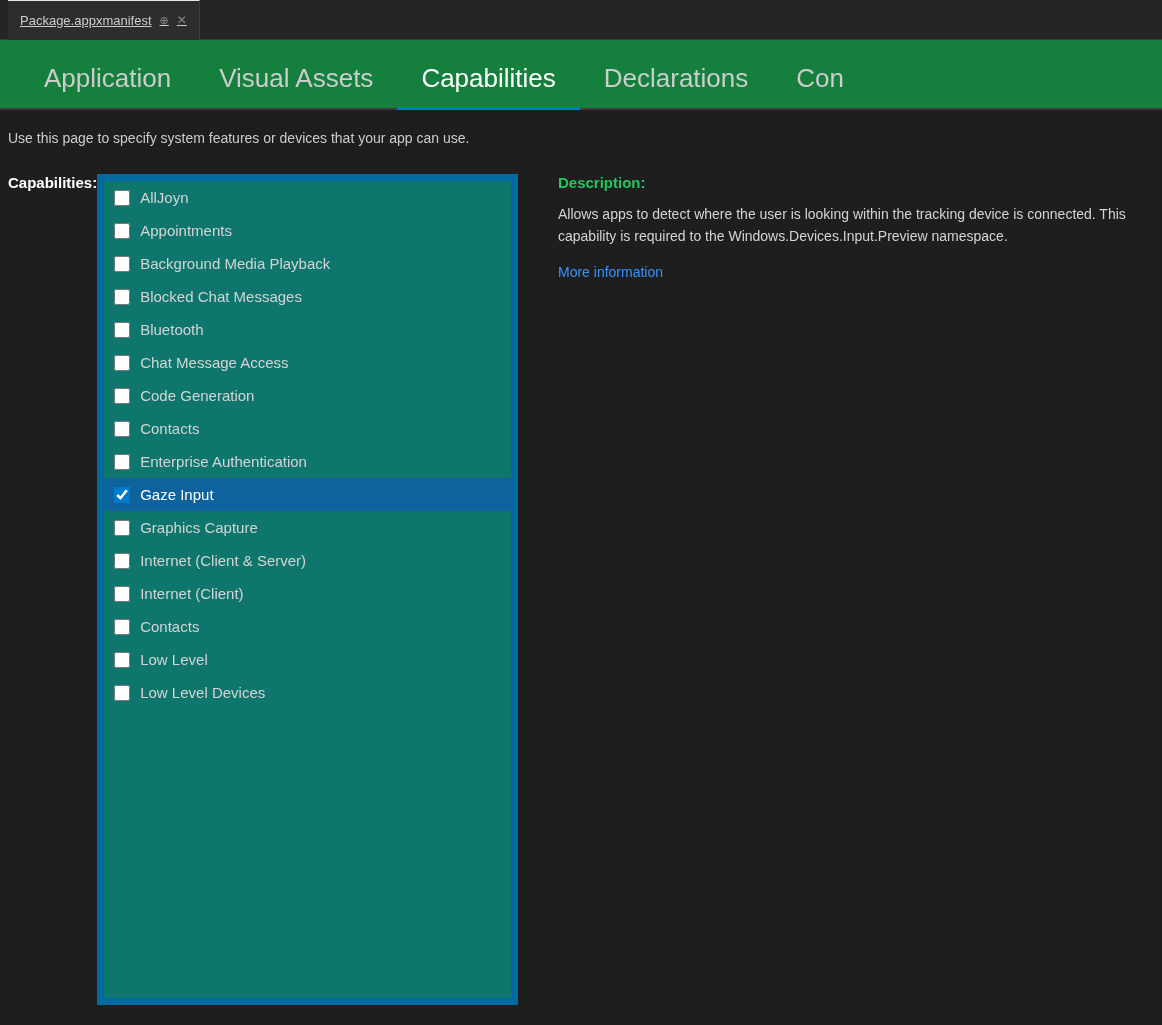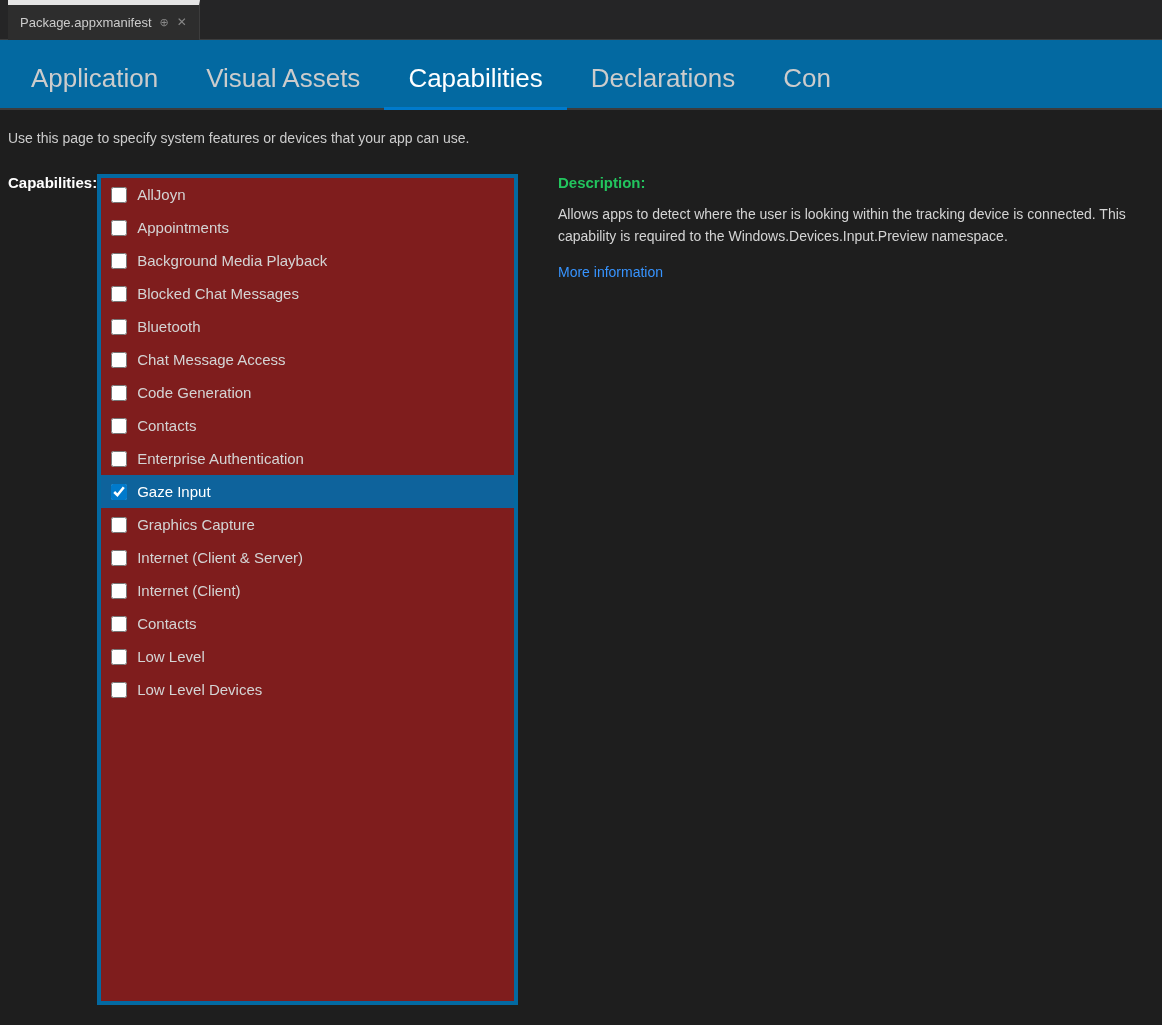--- a/index.html
+++ b/index.html
@@ -26,42 +26,43 @@
 
     .tab-item {
       display: flex;
       align-items: center;
       height: 40px;
       padding: 0 12px;
       background: #2d2d2d;
       color: #cccccc;
       font-size: 13px;
       gap: 8px;
-      border-top: 5px solid #e5e5e5;
+      border-top: 1px solid #e5e5e5;
       border-right: 1px solid #3c3c3c;
+      text-decoration: underline;
     }
 
     .tab-item .pin-icon {
       font-size: 11px;
       color: #888;
     }
 
     .tab-item .close-icon {
       font-size: 12px;
       color: #888;
       cursor: pointer;
     }
 
     
     .nav-tabs {
-      background: #0369a1;
+      background: #15803d;
       display: flex;
       align-items: flex-end;
       height: 70px;
-      padding: 0 7px;
+      padding: 0 20px;
       border-bottom: 2px solid #3c3c3c;
     }
 
     .nav-tab {
       padding: 10px 24px;
       font-size: 26px;
       font-weight: 400;
       color: #cccccc;
       cursor: pointer;
       height: 60px;
@@ -108,22 +109,22 @@
 
     .capabilities-label {
       font-weight: bold;
       font-size: 15px;
       color: #ffffff;
       margin-bottom: 8px;
     }
 
     .capabilities-list-container {
       flex: 1;
-      background: #7f1d1d;
-      border: 4px solid #0369a1;
+      background: #0f766e;
+      border: 7px solid #0369a1;
       position: relative;
       overflow: hidden;
     }
 
     .capabilities-list {
       list-style: none;
       overflow-y: auto;
       height: 100%;
       scrollbar-width: thin;
       scrollbar-color: #555 #2d2d2d;

